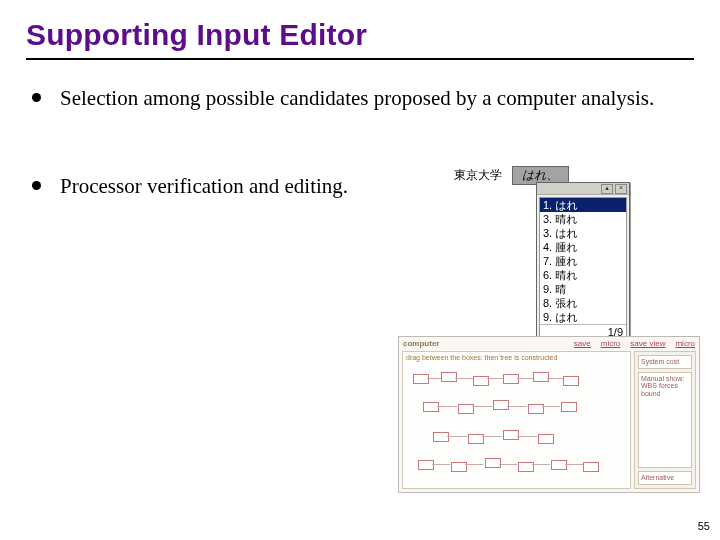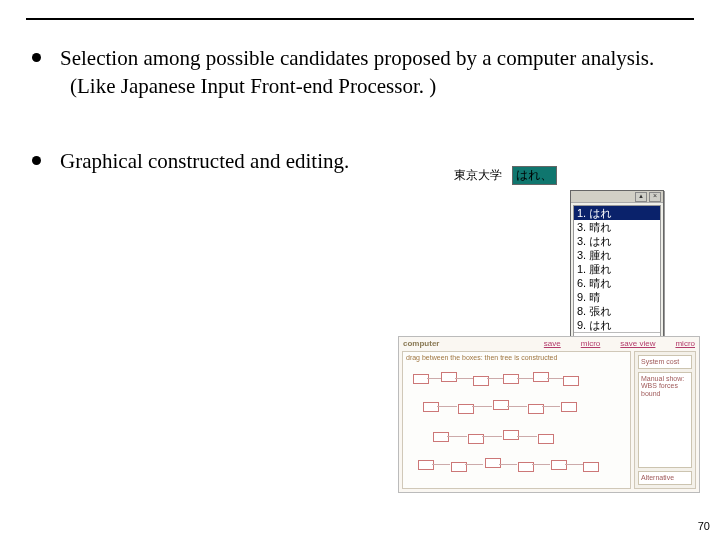--- a/index.html
+++ b/index.html
@@ -35,21 +35,21 @@
   ul.bullets {
     list-style: none;
     margin: 0;
     padding: 0;
   }
   ul.bullets > li {
     position: relative;
     padding-left: 34px;
     font-size: 21px;
     line-height: 1.35;
-    margin-bottom: 46px;
+    margin-bottom: 60px;
   }
   ul.bullets > li:last-child {
     margin-bottom: 0;
   }
   ul.bullets > li::before {
     content: "";
     position: absolute;
     left: 6px;
     top: 9px;
     width: 9px;
@@ -71,32 +71,32 @@
     color: #000;
   }
   .ime-context {
     display: flex;
     align-items: center;
     gap: 10px;
     margin-bottom: 2px;
   }
   .ime-boxed {
     border: 1px solid #666;
-    padding: 0 3px;
-    background: #0f766e;
+    padding: 0 9px;
+    background: #a3a3a3;
+    font-style: italic;
   }
   .ime-popup {
     position: absolute;
     left: 82px;
-    top: 24px;
+    top: 16px;
     width: 92px;
     border: 1px solid #666;
     background: #efefe9;
     box-shadow: 1px 1px 0 #999;
-    margin-left: 34px;
   }
   .ime-titlebar {
     height: 11px;
     background: #d2d0c6;
     border-bottom: 1px solid #aaa;
     display: flex;
     justify-content: flex-end;
     align-items: center;
     padding-right: 2px;
     gap: 2px;
@@ -144,21 +144,21 @@
     background: #faf7f2;
     font-family: Arial, sans-serif;
     font-size: 8px;
     color: #7a5a3a;
   }
   .editor-toolbar {
     position: absolute;
     top: 2px;
     right: 4px;
     display: flex;
-    gap: 20px;
+    gap: 10px;
     font-size: 8px;
     color: #b33a6a;
   }
   .editor-toolbar span { text-decoration: underline; }
   .editor-logo {
     position: absolute;
     top: 2px;
     left: 4px;
     font-size: 8px;
     color: #8a7a55;
@@ -224,48 +224,48 @@
     font-family: Arial, sans-serif;
     font-size: 11px;
     color: #000;
   }
 </style>
 </head>
 <body>
 
 <div class="slide">
 
+  <h1 class="title">Supporting Input Editor</h1>
   <hr class="rule">
 
   <ul class="bullets">
     <li>
       <span>Selection among possible candidates proposed by a computer analysis.</span>
-      <span class="subpoint">(Like Japanese Input Front-end Processor. )</span>
     </li>
     <li>
-      <span>Graphical constructed and editing.</span>
+      <span>Processor verification and editing.</span>
     </li>
   </ul>
 
   <div class="ime-wrap">
     <div class="ime-context">
       <span>東京大学</span>
       <span class="ime-boxed">はれ、</span>
     </div>
     <div class="ime-popup">
       <div class="ime-titlebar">
         <div class="ime-tb-btn">▴</div>
         <div class="ime-tb-btn">×</div>
       </div>
       <div class="ime-list">
         <div class="ime-item selected">1. はれ</div>
         <div class="ime-item">3. 晴れ</div>
         <div class="ime-item">3. はれ</div>
-        <div class="ime-item">3. 腫れ</div>
-        <div class="ime-item">1. 腫れ</div>
+        <div class="ime-item">4. 腫れ</div>
+        <div class="ime-item">7. 腫れ</div>
         <div class="ime-item">6. 晴れ</div>
         <div class="ime-item">9. 晴</div>
         <div class="ime-item">8. 張れ</div>
         <div class="ime-item">9. はれ</div>
         <div class="ime-footer">1/9</div>
       </div>
     </div>
   </div>
 
   <div class="editor-thumb">
@@ -324,14 +324,14 @@
       </div>
       <div class="editor-sidebar">
         <div class="panel">System cost</div>
         <div class="panel" style="flex:1">Manual show:
 WBS forces bound</div>
         <div class="panel">Alternative</div>
       </div>
     </div>
   </div>
 
-  <div class="page-number">70</div>
+  <div class="page-number">55</div>
 </div>
 
 </body></html>

